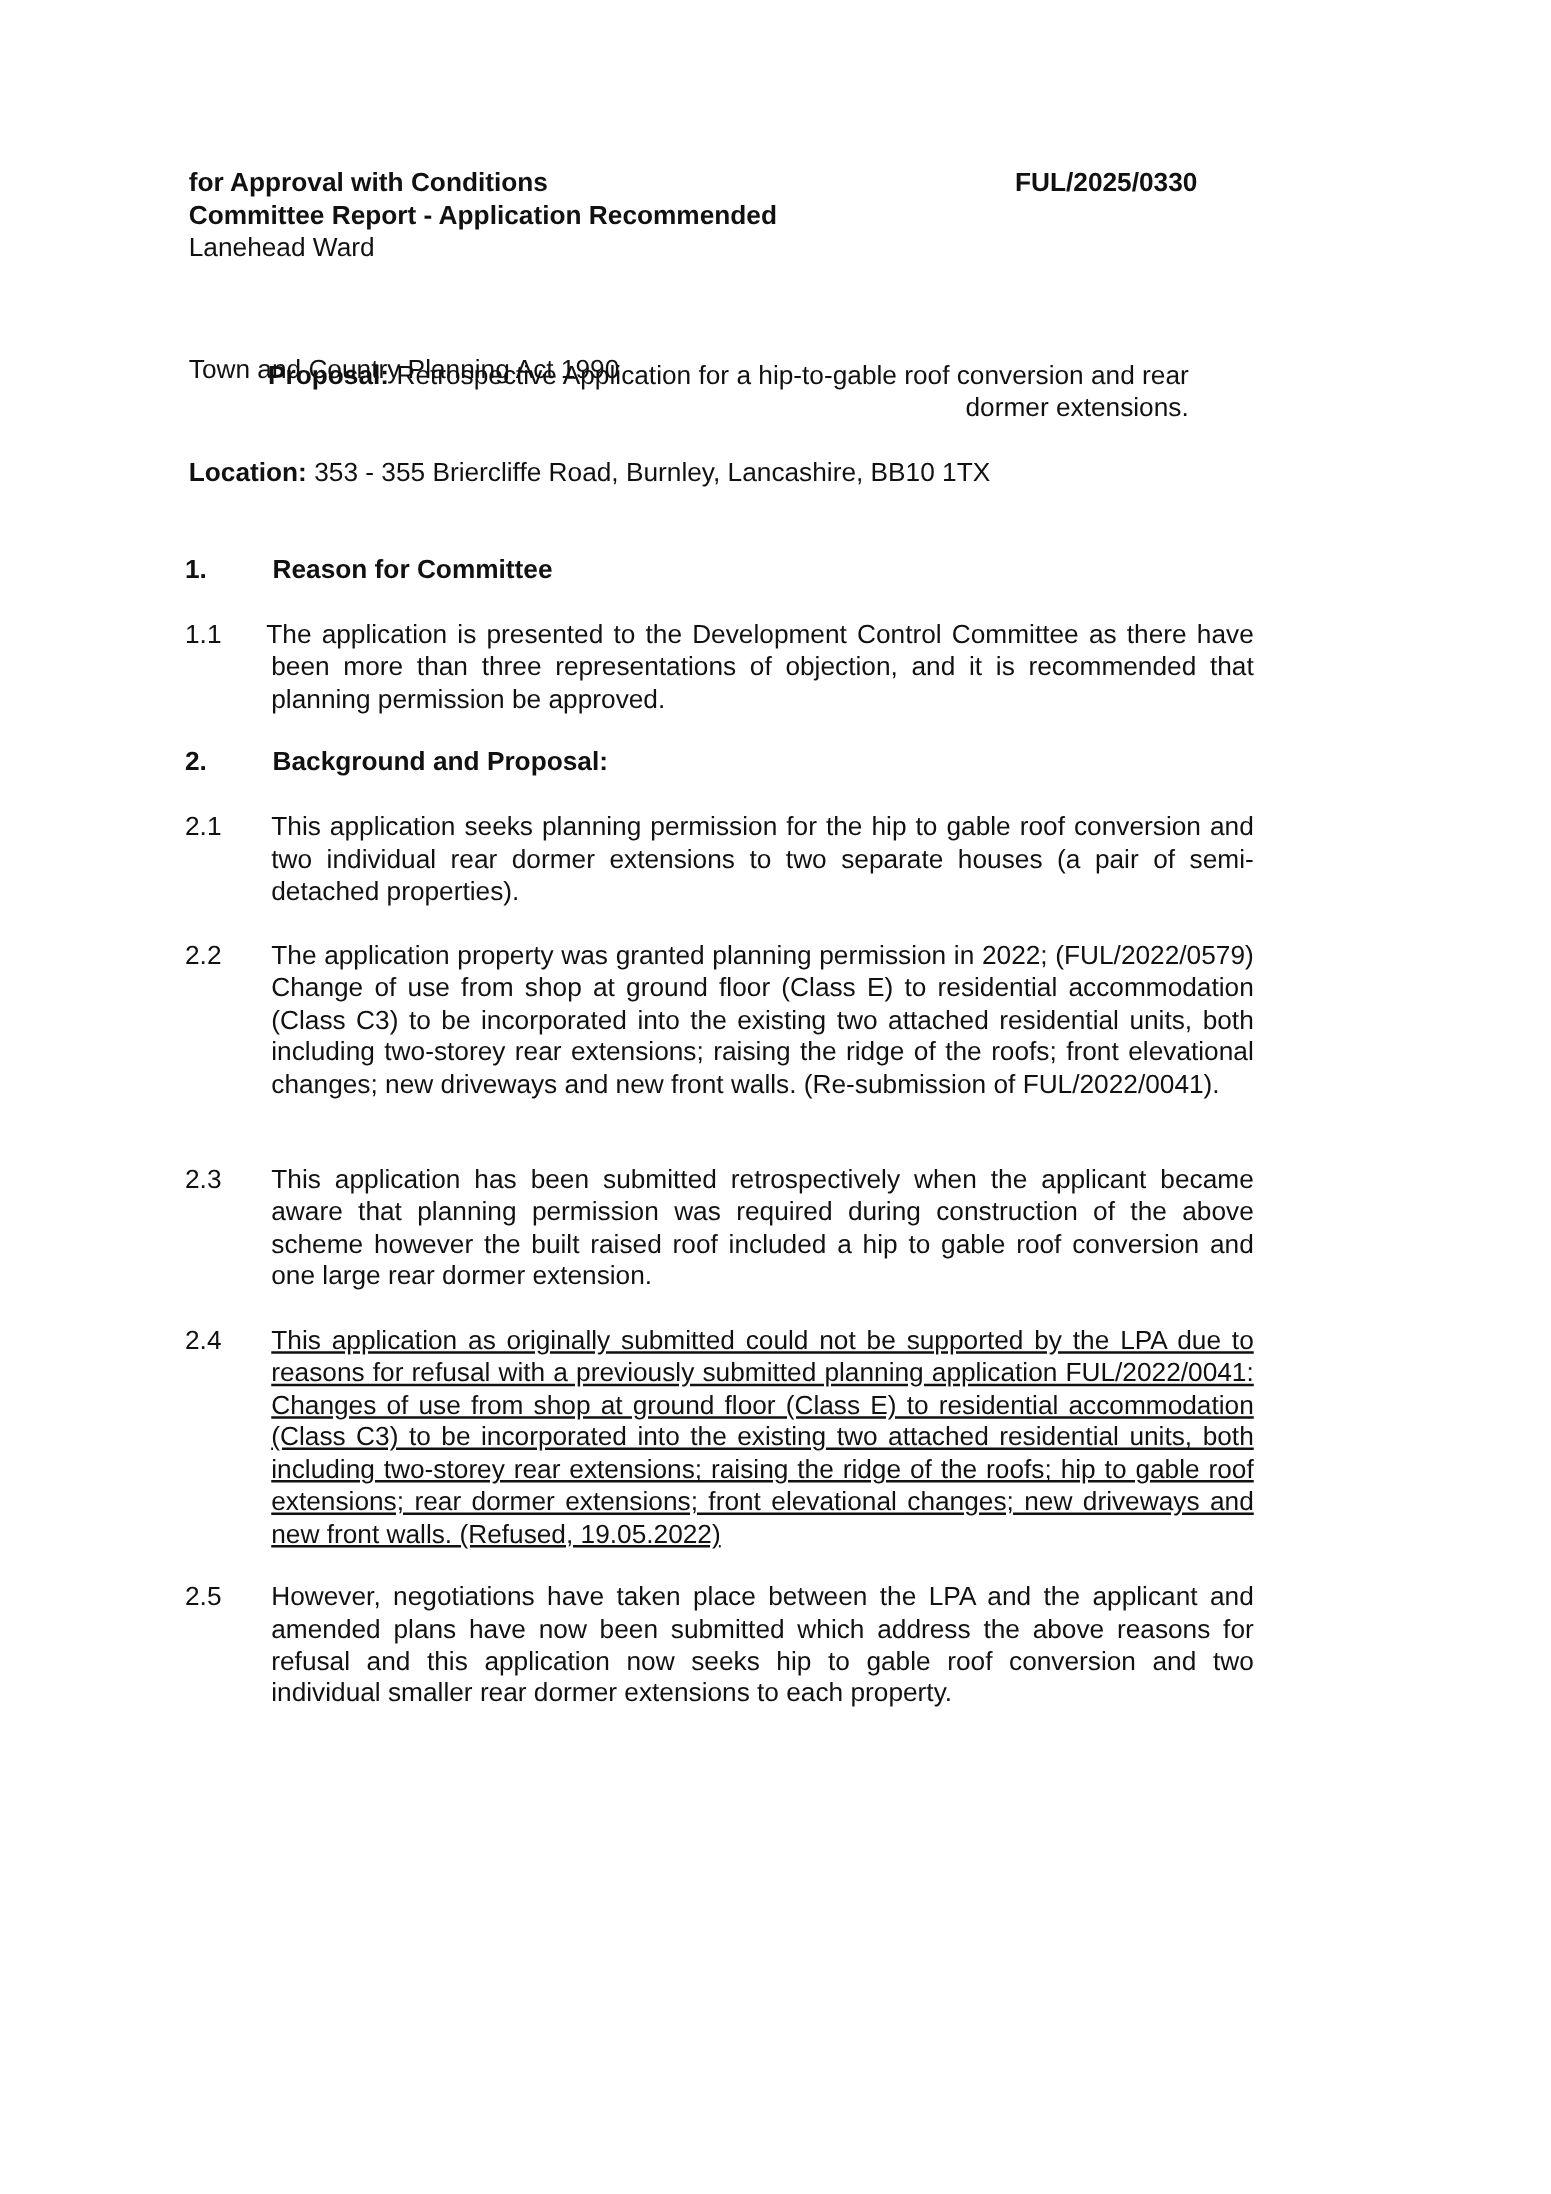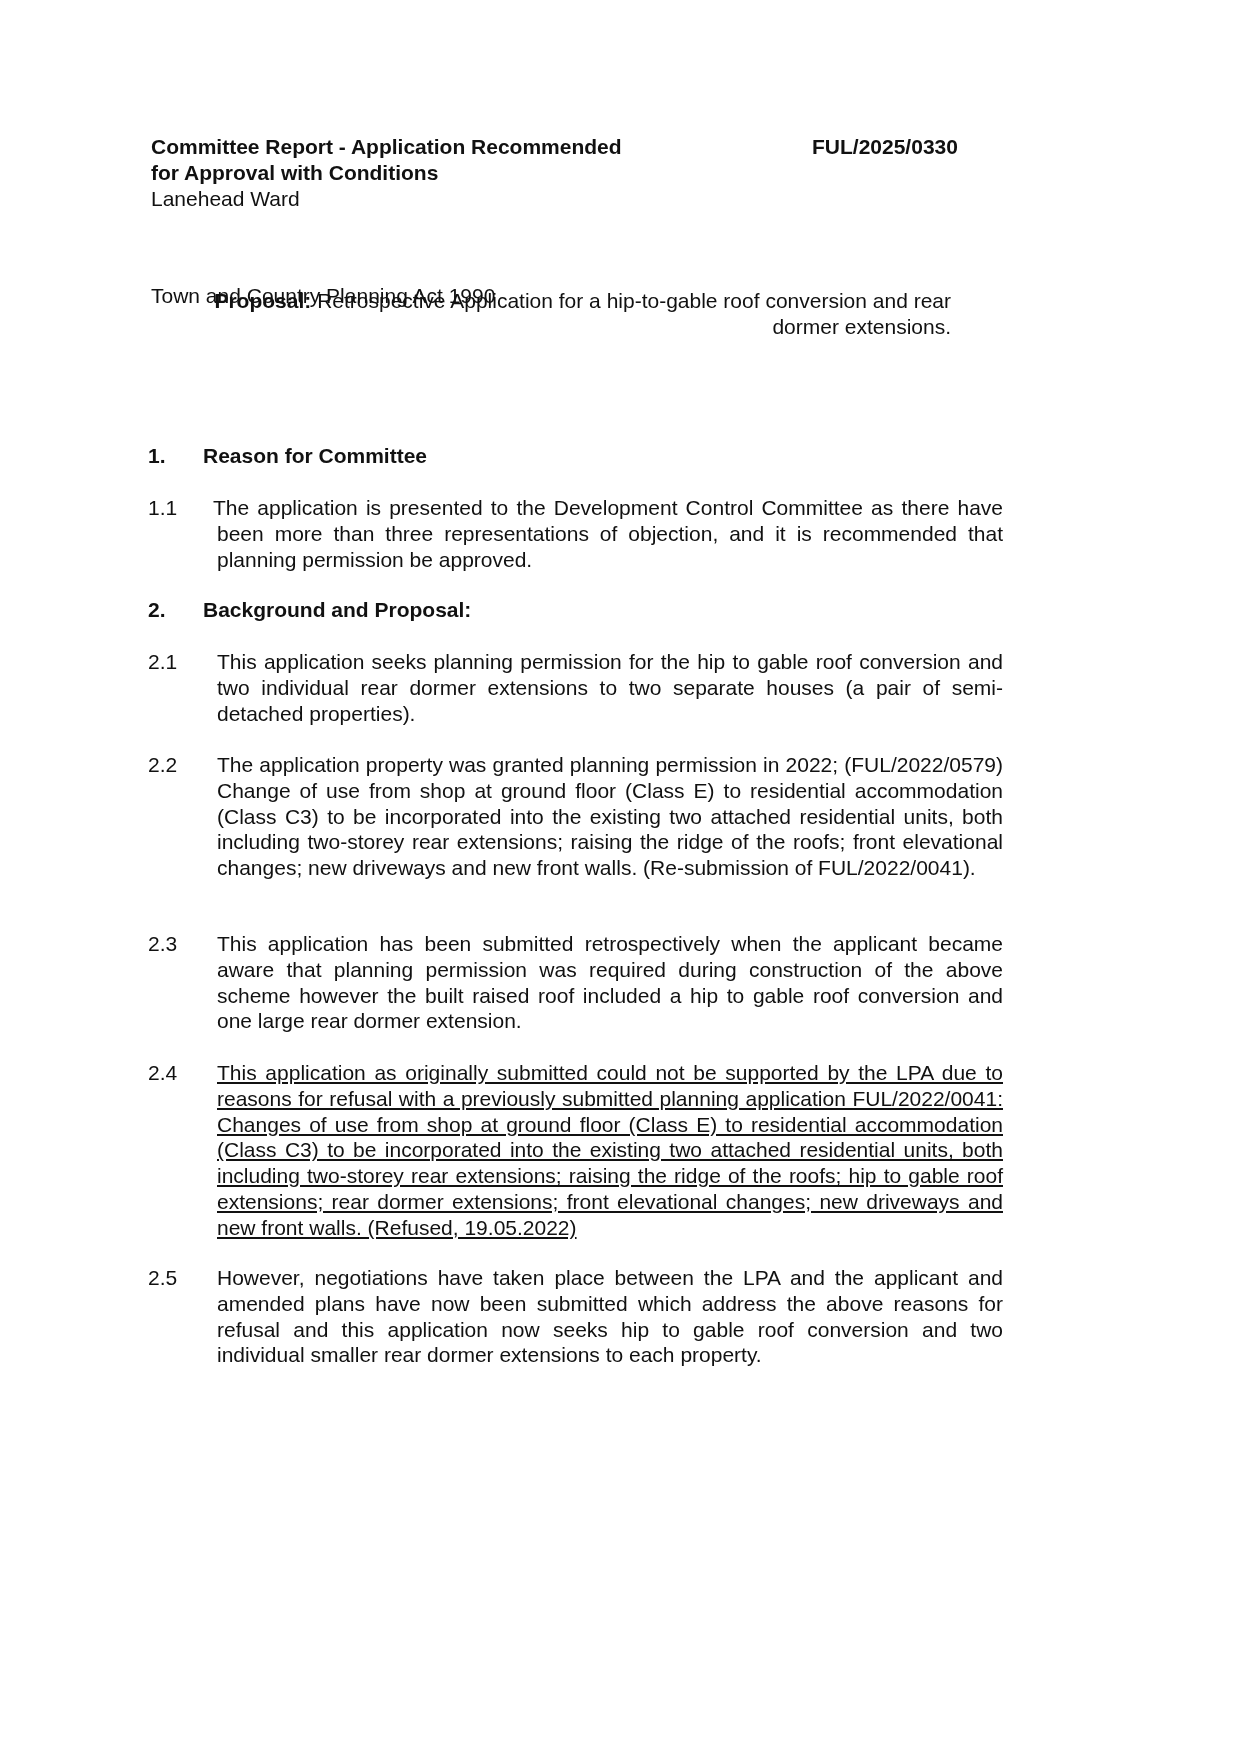--- a/index.html
+++ b/index.html
@@ -43,21 +43,21 @@
     .heading {
       left: 148px;
       font-weight: bold;
     }
     .heading .num {
       position: absolute;
       left: 0;
     }
     .heading .txt {
       position: absolute;
-      left: 55px;
+      left: 70px;
       white-space: nowrap;
       text-align: center;
     }
     .item {
       left: 148px;
       width: 855px;
     }
     .item .num {
       position: absolute;
       left: 0;
@@ -71,33 +71,37 @@
     .item .body.first-tight {
       text-indent: -4px;
     }
   </style>
 </head>
 <body>
 
 <div class="page">
 
   <div class="abs title-block">
+    <span class="line bold">for Approval with Conditions</span>
     <span class="line bold">Committee Report - Application Recommended</span>
-    <span class="line bold">for Approval with Conditions</span>
     <span class="line">Lanehead Ward</span>
   </div>
   <div class="abs ref bold">FUL/2025/0330</div>
 
   <div class="abs para" style="top:236px;margin-top:47px;">Town and Country Planning Act 1990</div>
 
   <div class="abs para" style="top:288px; width:800px;text-align:right;">
     <span class="bold">Proposal:</span>
     <span>Retrospective Application for a hip-to-gable roof conversion and rear dormer extensions.</span>
   </div>
 
+  <div class="abs para" style="top:366px;">
+    <span class="bold">Location:</span>
+    <span>353 - 355 Briercliffe Road, Burnley, Lancashire, BB10 1TX</span>
+  </div>
 
   <div class="abs heading" style="top:443px;">
     <span class="num">1.</span>
     <span class="txt">Reason for Committee</span>
   </div>
 
   <div class="abs item" style="top:495px;">
     <span class="num">1.1</span>
     <div class="body first-tight">The application is presented to the Development Control Committee as there have been more than three representations of objection, and it is recommended that planning permission be approved.</div>
   </div>

